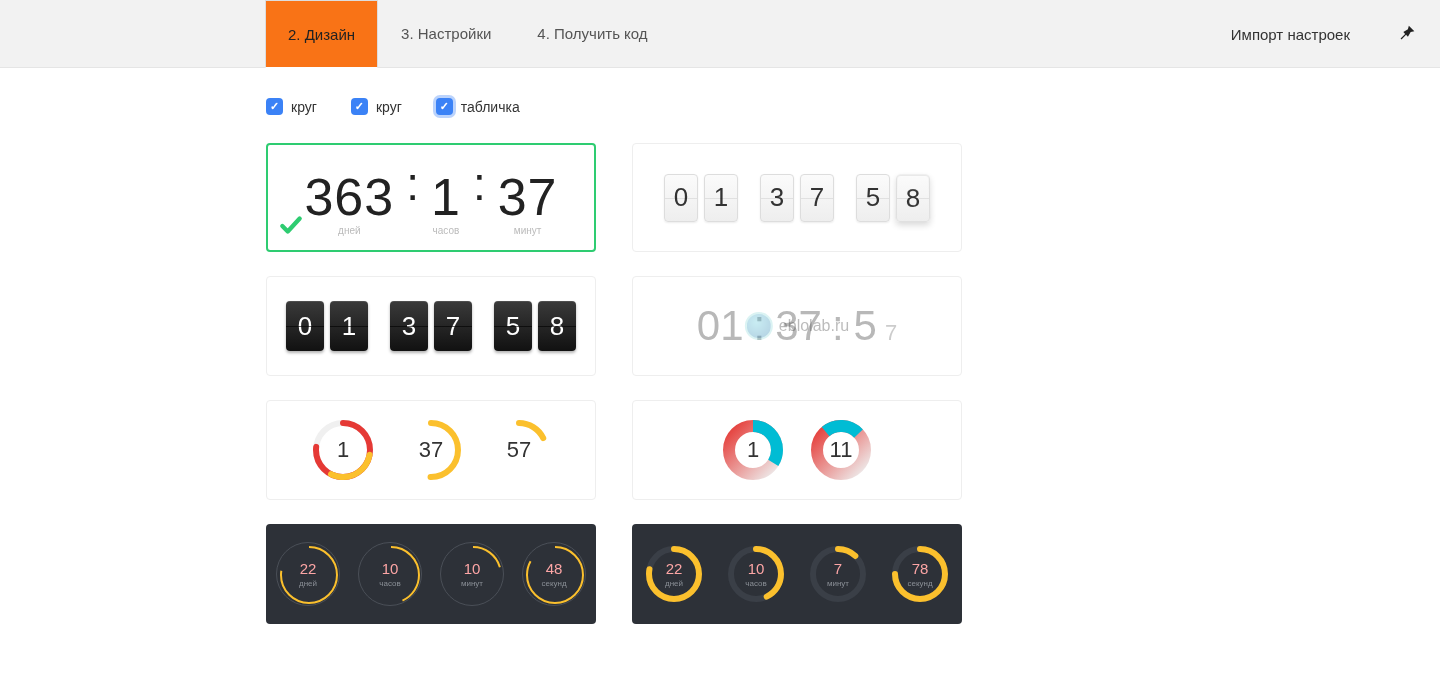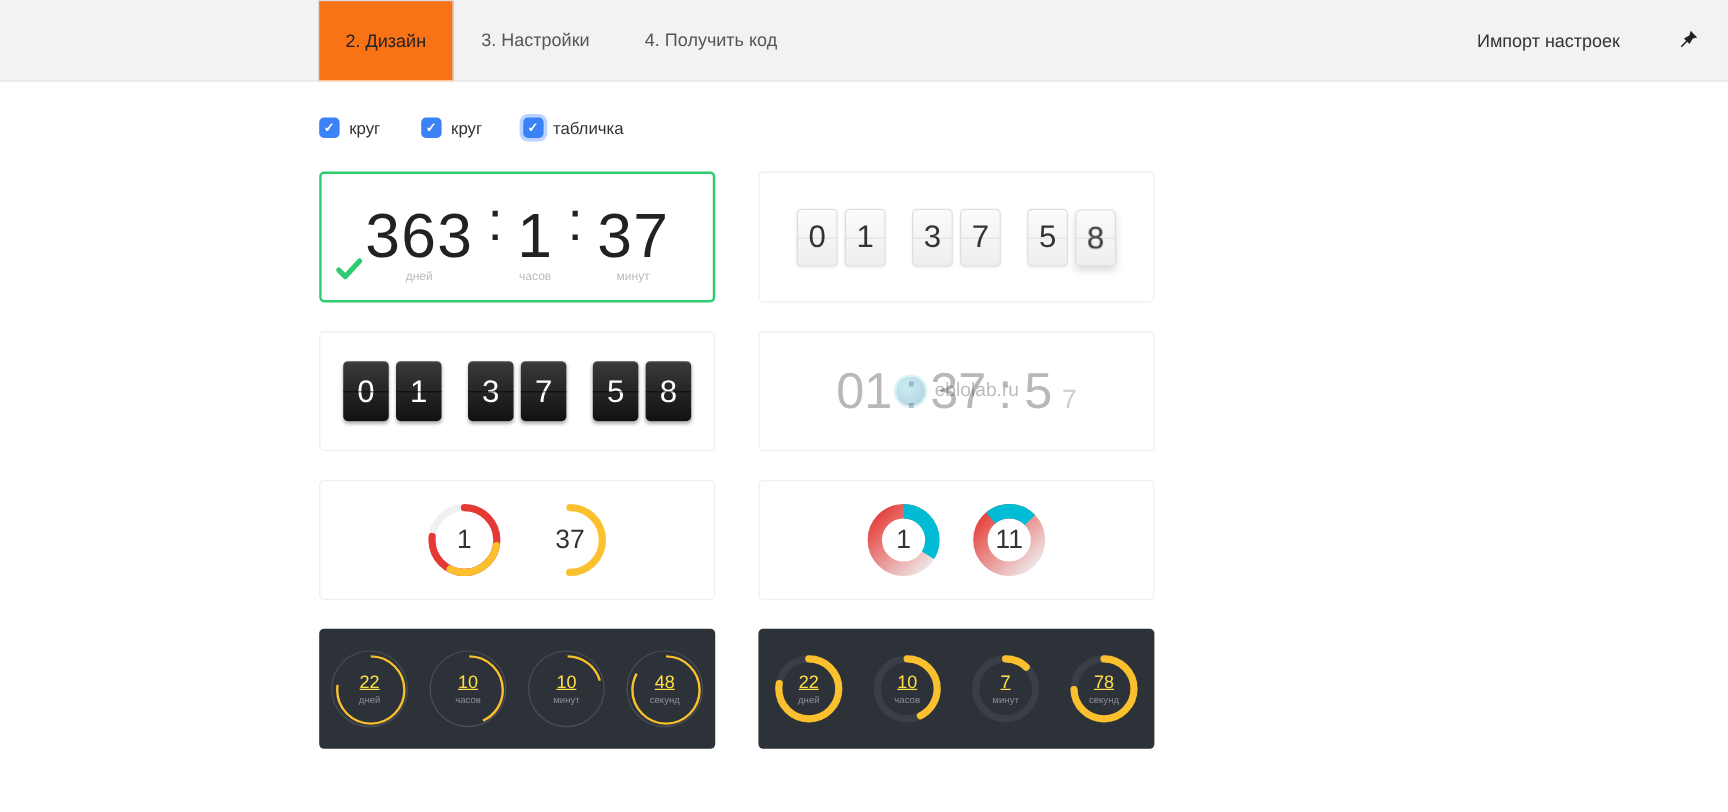--- a/index.html
+++ b/index.html
@@ -44,21 +44,21 @@
   
   .circles { display: flex; gap: 24px; align-items: center; justify-content: center; }
   .ring-wrap { position: relative; width: 64px; height: 64px; }
   .ring-label { position: absolute; left: 0; right: 0; top: 0; bottom: 0; display: flex; align-items: center; justify-content: center; font-size: 22px; color: #333; font-weight: 300; }
 
   
   .darkcard { background: #2d3138; border: none; }
   .dcircles { display: flex; gap: 18px; }
   .dring-wrap { position: relative; width: 64px; height: 64px; }
   .dring-inner { position: absolute; left: 0; right: 0; top: 0; bottom: 0; display: flex; flex-direction: column; align-items: center; justify-content: center; }
-  .dring-inner .n { color: #fde047; font-size: 15px; text-decoration: underline; }
+  .dring-inner .n { color: #fca5a5; font-size: 15px; }
   .dring-inner .l { color: #8a8f96; font-size: 8px; margin-top: 2px; }
   .thin-border .dring-wrap { border: 1px solid #4a4f57; border-radius: 50%; }
 
   .watermark { position: absolute; left: 50%; transform: translateX(-50%); opacity: 0.35; display:flex; align-items:center; gap:6px; color:#404040; font-weight:normal; font-size:16px; pointer-events:none; }
   .watermark .badge { width:28px; height:28px; border-radius:50%; background: radial-gradient(circle at 40% 35%, #6cd, #27a); border:2px solid #9dd; }
 </style>
 </head>
 <body>
 
 <div class="topbar">
@@ -165,20 +165,26 @@
               <circle cx="32" cy="32" r="27" fill="none" stroke="#fbc02d" stroke-width="6" stroke-linecap="round" stroke-dasharray="170" stroke-dashoffset="120" transform="rotate(10 32 32)"></circle>
             </svg>
           <div class="ring-label">1</div>
         </div>
         <div class="ring-wrap">
           <svg width="64" height="64" viewBox="0 0 64 64">
               <circle cx="32" cy="32" r="27" fill="none" stroke="#fbc02d" stroke-width="6" stroke-linecap="round" stroke-dasharray="170" stroke-dashoffset="85" transform="rotate(-90 32 32)"></circle>
             </svg>
           <div class="ring-label">37</div>
         </div>
+        <div class="ring-wrap">
+          <svg width="64" height="64" viewBox="0 0 64 64">
+              <circle cx="32" cy="32" r="27" fill="none" stroke="#fbc02d" stroke-width="6" stroke-linecap="round" stroke-dasharray="170" stroke-dashoffset="140" transform="rotate(-90 32 32)"></circle>
+            </svg>
+          <div class="ring-label">57</div>
+        </div>
       </div>
     </div>
 
     <div class="card">
       <div class="circles">
         <div class="ring-wrap">
           <svg width="64" height="64" viewBox="0 0 64 64">
               <defs>
                 <linearGradient id="g1" x1="0" y1="0" x2="1" y2="1">
                   <stop offset="0" stop-color="#e53935"></stop>

